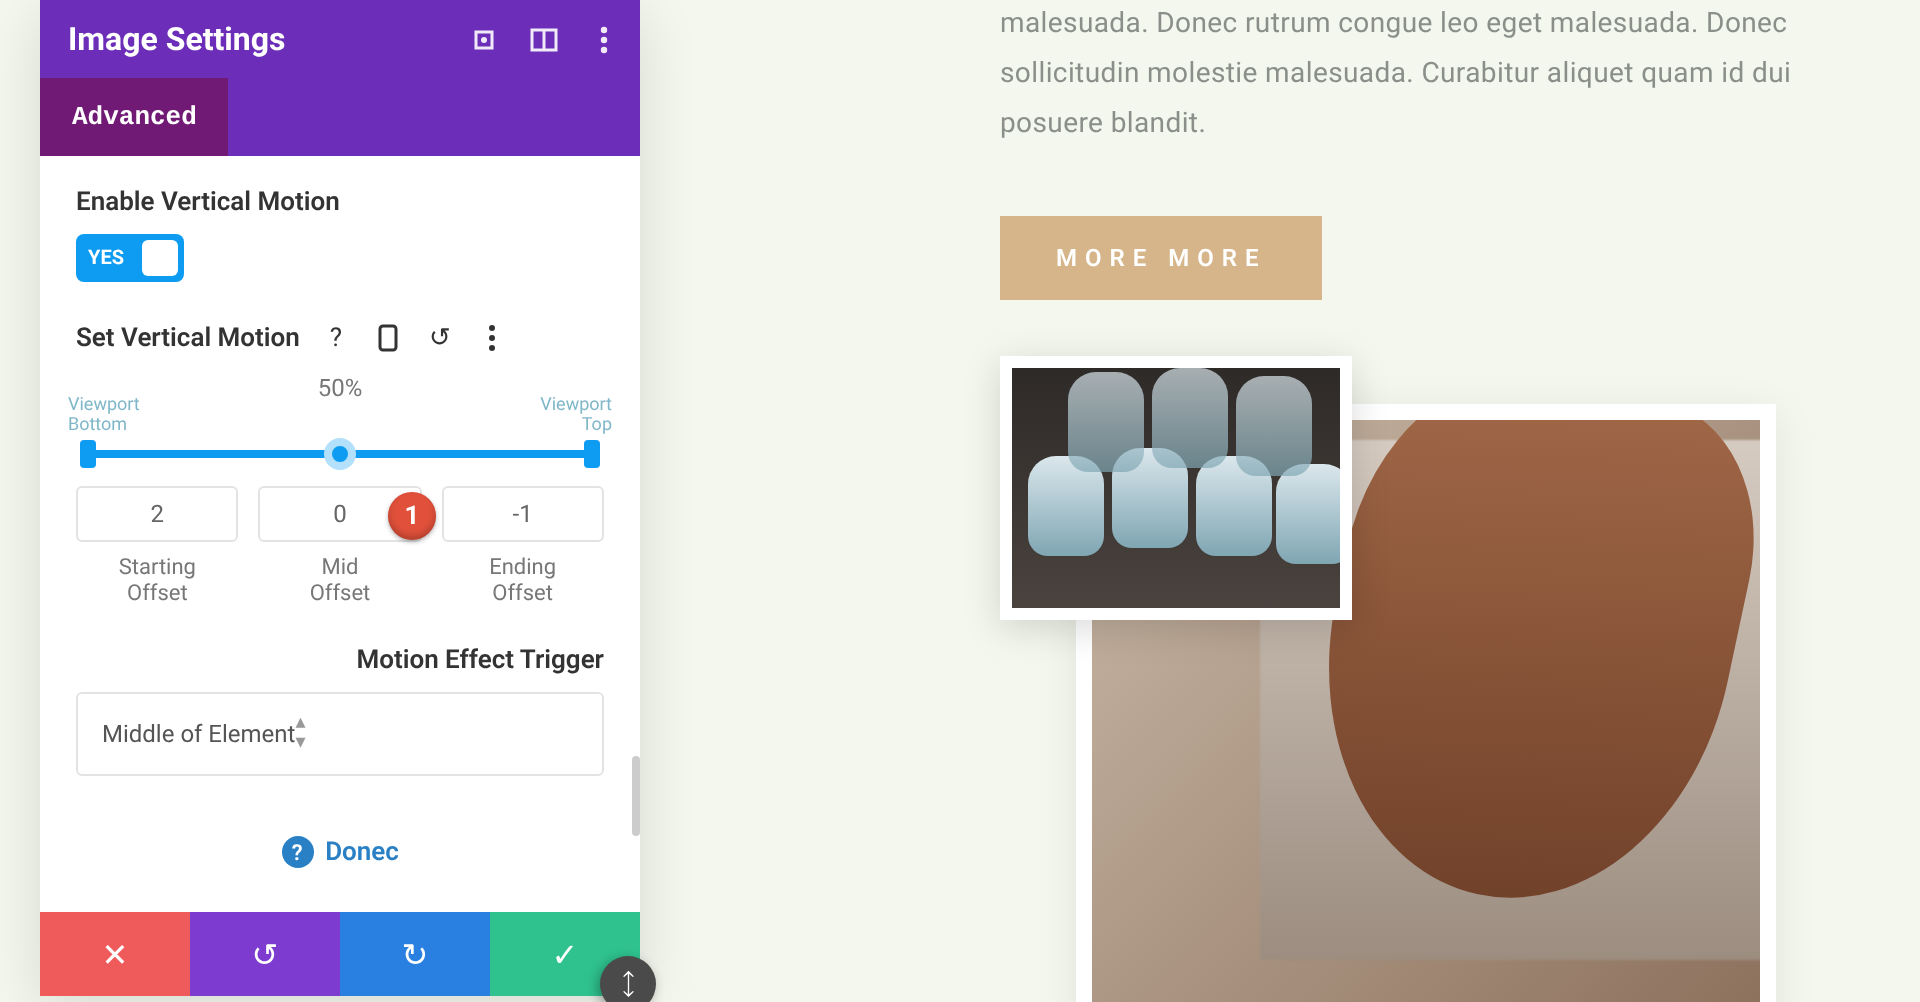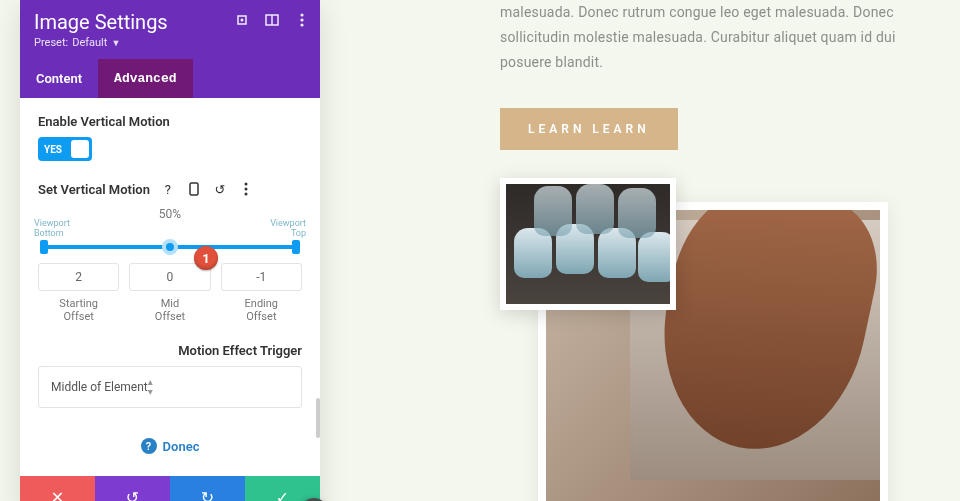--- a/index.html
+++ b/index.html
@@ -13,21 +13,21 @@
   .img-stack { position: relative; margin-top: 28px; }
   .img-large { position: absolute; left: 38px; top: 24px; width: 350px; height: 340px; background: linear-gradient(135deg,#c9b9a7,#8a6e5a); border: 8px solid #fff; box-shadow: 0 4px 20px rgba(0,0,0,.08); overflow: hidden; }
   .img-large::before { content:""; position:absolute; right:-10px; top:10px; width:260px; height:260px; background: radial-gradient(circle at 60% 40%, #b38a6b 0 40px, rgba(0,0,0,0) 41px), linear-gradient(180deg,#d6cbc1,#9c8d80); filter: blur(.5px); }
   .img-large .hand { position:absolute; left:120px; top:-20px; width:200px; height:260px; background: linear-gradient(170deg,#a56b4a,#6e3f28); border-radius: 40% 30% 50% 50%; transform: rotate(12deg); }
   .img-small { position: relative; left: 0; top: 0; width: 176px; height: 132px; background: linear-gradient(180deg,#2e2a28,#4a433e); border: 6px solid #fff; box-shadow: 0 4px 18px rgba(0,0,0,.15); overflow:hidden; z-index:2; }
   .cup { position:absolute; width:38px; height:50px; background: linear-gradient(180deg,#dbe7ec,#7fa6b3); border-radius: 14px 14px 10px 10px; }
 
   
   .panel { position: absolute; left: 20px; top: 0; width: 300px; background: #fff; border-radius: 2px; box-shadow: 0 6px 30px rgba(0,0,0,.12); }
   .panel-header { background: #6c2eb9; color: #fff; padding: 10px 14px; position: relative; }
-  .panel-title { font-size: 20px; font-weight: 400; }
+  .panel-title { font-size: 16px; font-weight: 700; }
   .panel-sub { font-size: 11px; opacity: .85; margin-top: 2px; display:flex; align-items:center; gap:4px;}
   .panel-sub-caret { font-size:9px; }
   .hdr-icons { position: absolute; right: 10px; top: 12px; display: flex; gap: 14px; align-items: center; }
   .hdr-icons span { width: 16px; height: 16px; display: inline-flex; align-items:center; justify-content:center; opacity:.9; cursor:pointer; }
   .tabs { display: flex; background: #6c2eb9; color: #fff; font-size: 13px; }
   .tab { padding: 12px 16px; cursor: pointer; opacity: 1; font-weight:600; }
   .tab.active { background: #701a75; font-family: Liberation Mono, monospace; }
 
   .panel-body { padding: 16px 18px 10px; color: #333; font-size: 13px; position:relative; }
   .setting-label { font-weight: 600; margin-bottom: 8px; font-size: 13px; color:#333; }
@@ -71,45 +71,40 @@
 
   .callout { position:absolute; left:194px; top:246px; width:24px; height:24px; background:#e0503a; border-radius:50%; color:#fff; font-weight:700; font-size:13px; display:flex; align-items:center; justify-content:center; box-shadow: inset 0 -2px 3px rgba(0,0,0,.2), 0 1px 2px rgba(0,0,0,.3); z-index:5;}
 
   .body-scroll-hint { position:absolute; right:0; top:300px; width:4px; height:40px; background:#ccc; border-radius:2px;}
 </style>
 </head>
 <body>
 
 <div class="page">
   <p class="page-text">malesuada. Donec rutrum congue leo eget malesuada. Donec sollicitudin molestie malesuada. Curabitur aliquet quam id dui posuere blandit.</p>
-  <a class="learn-more">LEARN LEARN</a>
+  <a class="learn-more">MORE MORE</a>
   <div class="img-stack">
     <div class="img-large">
         <div class="hand"></div>
       </div>
     <div class="img-small">
       <div class="cup" style="left:8px; top:44px;"></div>
       <div class="cup" style="left:50px; top:40px;"></div>
       <div class="cup" style="left:92px; top:44px;"></div>
       <div class="cup" style="left:132px; top:48px;"></div>
       <div class="cup" style="left:28px; top:2px; opacity:.7;"></div>
       <div class="cup" style="left:70px; top:0; opacity:.7;"></div>
       <div class="cup" style="left:112px; top:4px; opacity:.7;"></div>
     </div>
   </div>
 </div>
 
 <div class="panel">
   <div class="panel-header">
     <div class="panel-title">Image Settings</div>
-    <div class="panel-sub">
-      <span>Preset:</span>
-      <span>Default</span>
-      <span class="panel-sub-caret">▼</span>
-    </div>
     <div class="hdr-icons">
       <span>
           <svg width="14" height="14" viewBox="0 0 14 14">
             <rect x="3" y="3" width="8" height="8" fill="none" stroke="#fff" stroke-width="1.5"></rect>
             <circle cx="7" cy="7" r="1.5" fill="#fff"></circle>
           </svg>
         </span>
       <span>
           <svg width="14" height="14" viewBox="0 0 14 14">
             <rect x="1" y="2" width="12" height="10" fill="none" stroke="#fff" stroke-width="1.5"></rect>
@@ -120,21 +115,20 @@
           <svg width="4" height="14" viewBox="0 0 4 14">
             <circle cx="2" cy="2" r="1.6" fill="#fff"></circle>
             <circle cx="2" cy="7" r="1.6" fill="#fff"></circle>
             <circle cx="2" cy="12" r="1.6" fill="#fff"></circle>
           </svg>
         </span>
     </div>
   </div>
 
   <div class="tabs">
-    <div class="tab">Content</div>
     <div class="tab active">Advanced</div>
   </div>
 
   <div class="panel-body">
     <div class="setting-label">Enable Vertical Motion</div>
     <div class="toggle">
         <span>YES</span>
       </div>
 
     <div class="sv-row">

